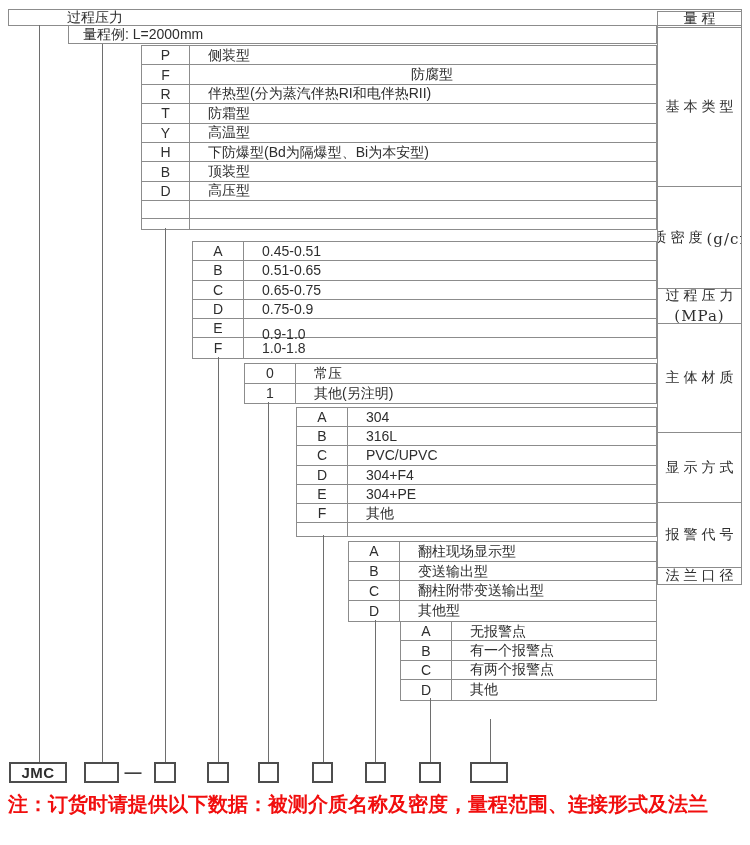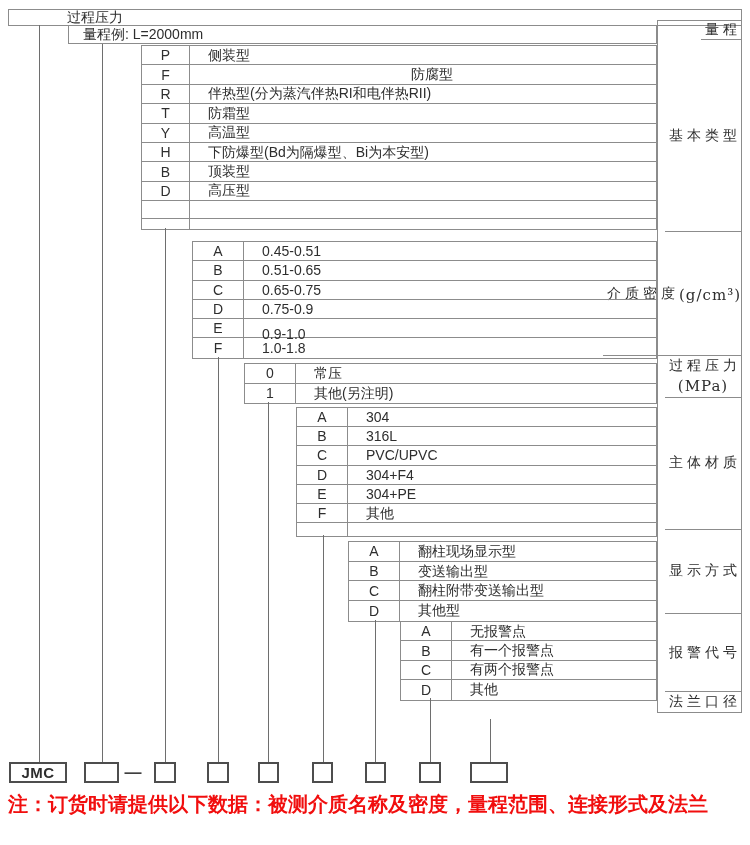--- a/index.html
+++ b/index.html
@@ -14,21 +14,21 @@
 </head>
 <body>
 
 <div id="diagram">
     <div style="position: absolute; left: 8px; top: 9px; width: 734px; height: 17px; box-sizing: border-box; border: 1px solid rgb(140, 140, 140); display: flex; align-items: center; padding-left: 58px;">
       <span class="cell-text">过程压力</span>
     </div>
     <div style="position: absolute; left: 68px; top: 25px; width: 589px; height: 19px; box-sizing: border-box; border: 1px solid rgb(140, 140, 140); display: flex; align-items: center; padding-left: 14px;">
       <span class="cell-text">量程例: L=2000mm</span>
     </div>
-    <div style="position: absolute; left: 657px; top: 20px; width: 85px; height: 693px; box-sizing: border-box; border: 1px solid rgb(140, 140, 140); display: flex; flex-direction: column; align-items: flex-end;">
+    <div style="position: absolute; left: 657px; top: 11px; width: 85px; height: 574px; box-sizing: border-box; border: 1px solid rgb(140, 140, 140); display: flex; flex-direction: column;">
       <div style="height: 19px; box-sizing: border-box; border-bottom: 1px solid rgb(140, 140, 140); display: flex; flex-direction: column; align-items: center; justify-content: center; overflow: hidden;">
         <span class="serif-label">量程</span>
       </div>
       <div style="height: 193px; box-sizing: border-box; border-bottom: 1px solid rgb(140, 140, 140); display: flex; flex-direction: column; align-items: center; justify-content: center; overflow: hidden;">
         <span class="serif-label">基本类型</span>
       </div>
       <div style="height: 124px; box-sizing: border-box; border-bottom: 1px solid rgb(140, 140, 140); display: flex; flex-direction: row; align-items: center; justify-content: center; overflow: hidden;">
         <span class="serif-label">介质密度</span>
         <span class="serif-sub">(g/cm³)</span>
       </div>

